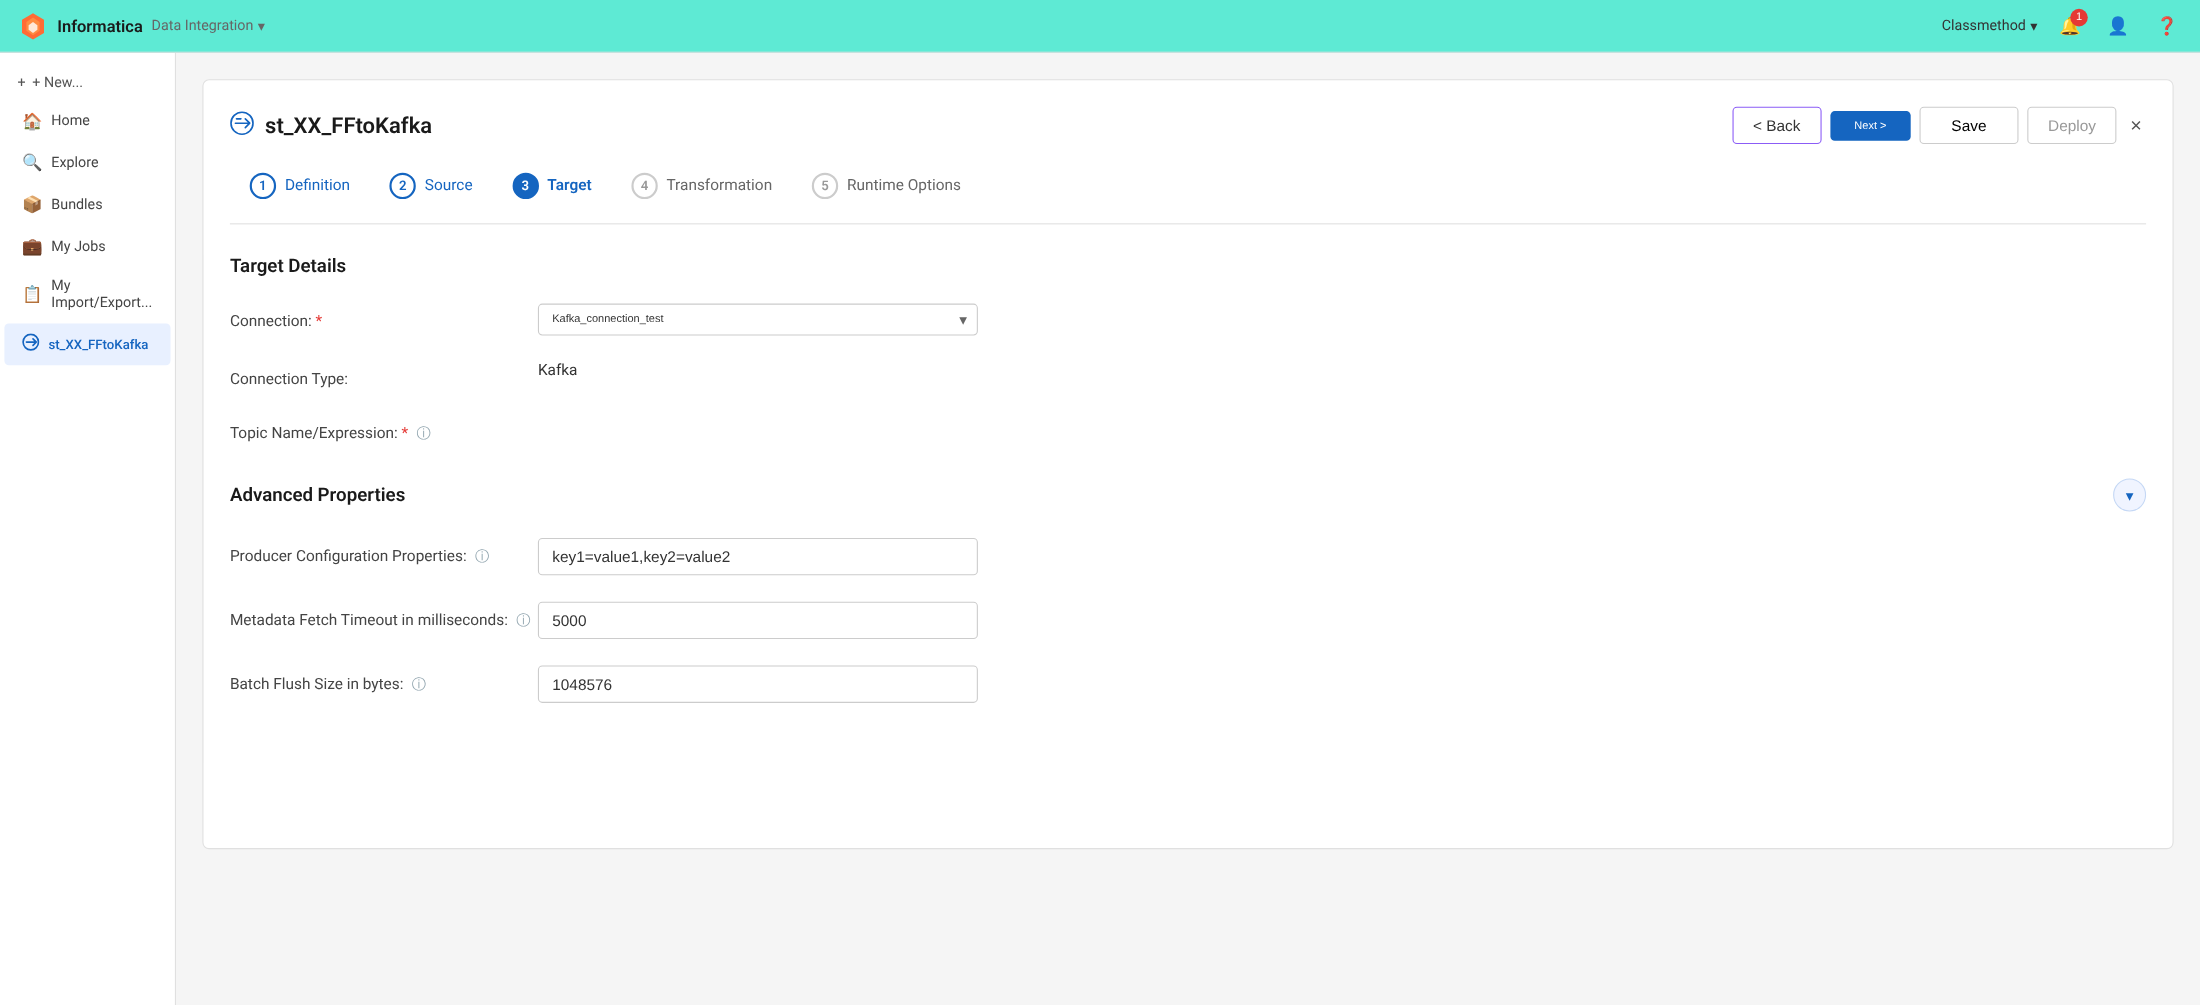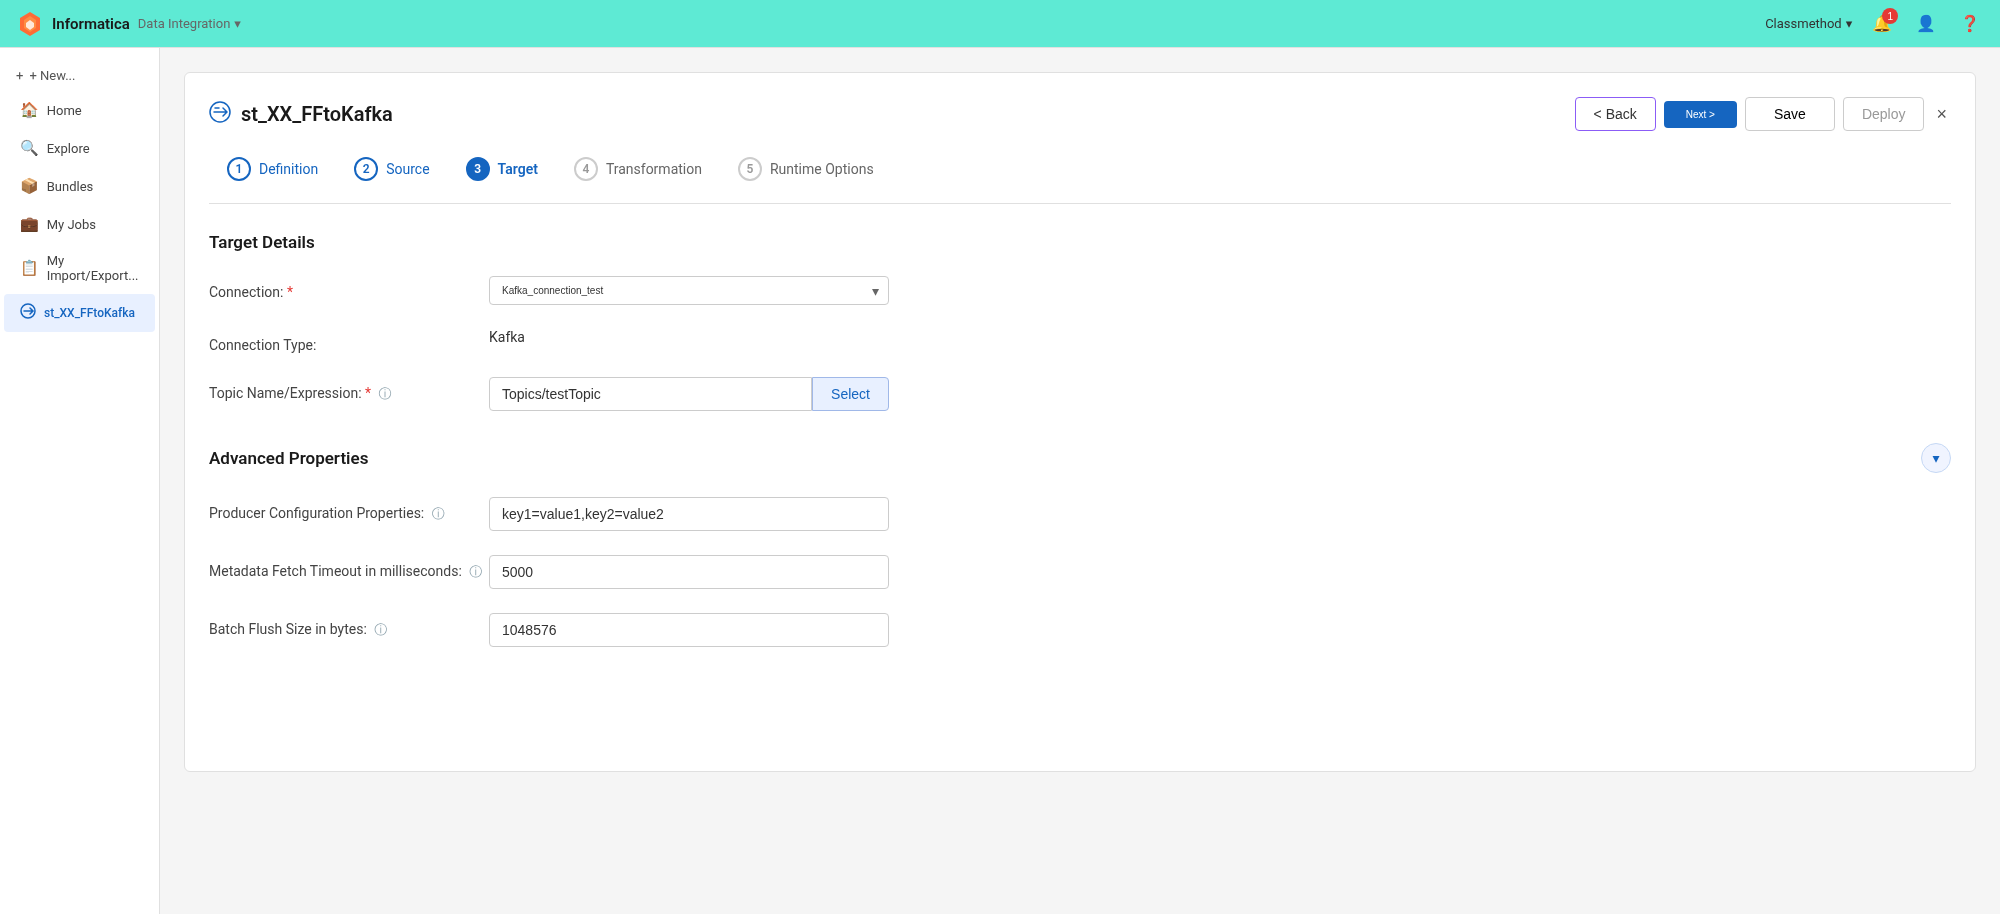--- a/index.html
+++ b/index.html
@@ -224,26 +224,20 @@
             <span class="form-static">Kafka</span>
           </div>
         </div>
 
         <div class="form-field">
           <div class="form-label">
             <span>Topic Name/Expression:</span>
             <span class="required"> *</span>
             <span class="help-icon"> ⓘ</span>
           </div>
-          <div class="form-value">
-            <div class="topic-field">
-              <input type="text" class="topic-input" value="Topics/testTopic" style="">
-              <button class="btn-select">Select</button>
-            </div>
-          </div>
         </div>
       </div>
 
       <div class="advanced-section">
         <div class="advanced-header">
           <div class="section-title" style="margin-bottom:0;">Advanced Properties</div>
           <button class="advanced-toggle">▾</button>
         </div>
 
         <div class="form-field">

